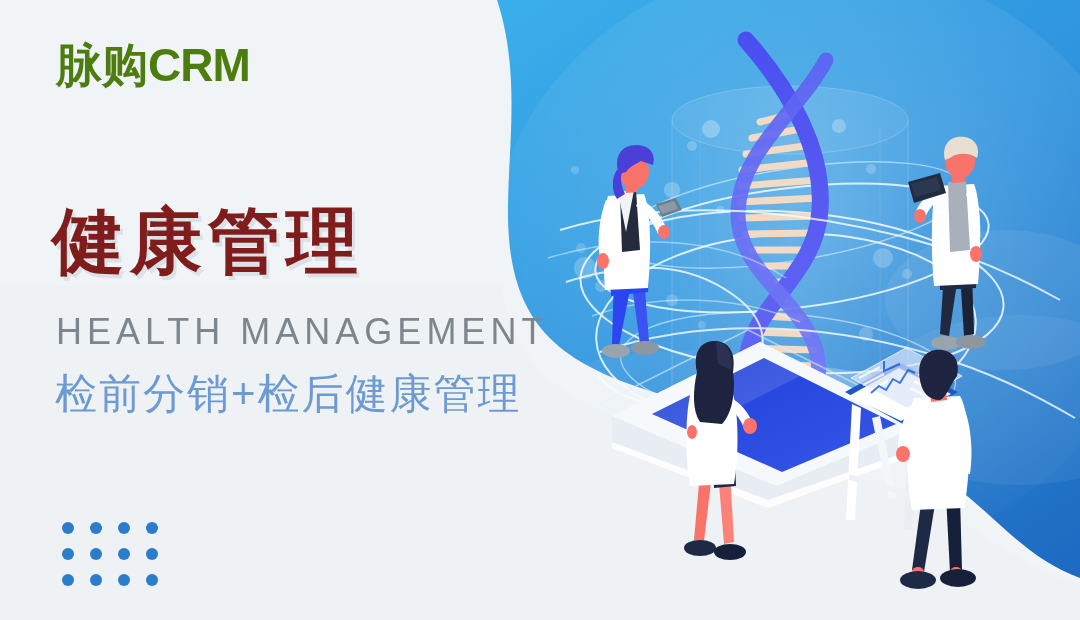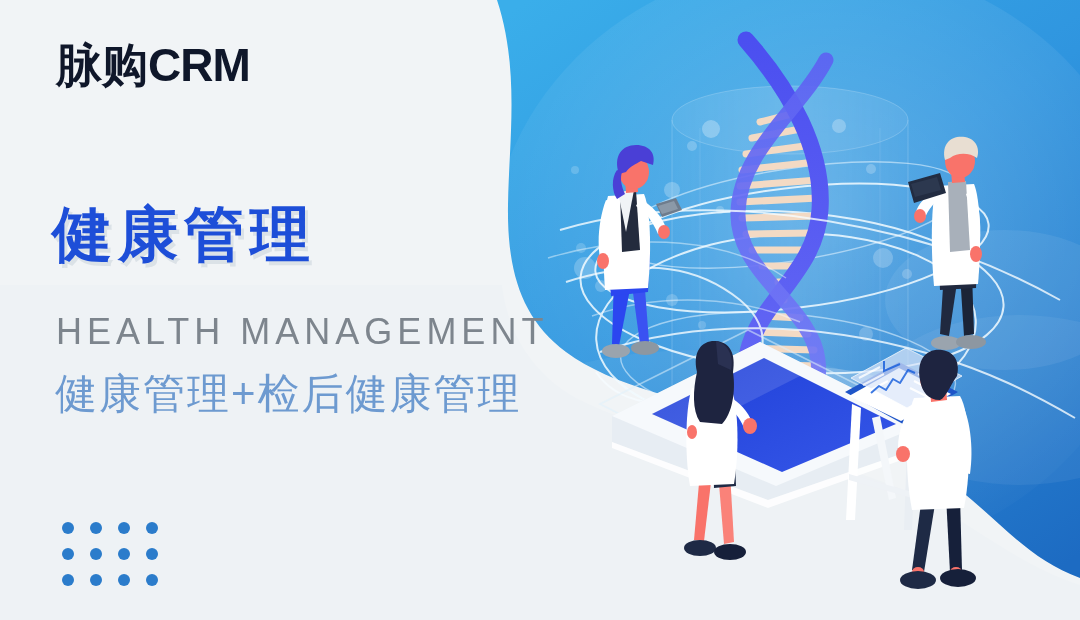--- a/index.html
+++ b/index.html
@@ -10,27 +10,27 @@
   }
   .banner{position:relative;width:1080px;height:620px;overflow:hidden;background:#f1f4f6;}
 
   
   .bg-base{position:absolute;inset:0;background:#f1f4f6;}
   .layer-svg{position:absolute;inset:0;width:1080px;height:620px;}
 
   
   .logo{
     position:absolute;left:56px;top:42px;
-    font-size:46px;font-weight:bold;color:#0f172a;
+    font-size:46px;font-weight:bold;color:#4d7c0f;
     letter-spacing:0px;line-height:1;white-space:nowrap;
   }
   .logo .crm{letter-spacing:-1px;font-weight:600;}
   .title{
     position:absolute;left:52px;top:203px;
-    font-size:60px;font-weight:bold;color:#1d4ed8;
+    font-size:72px;font-weight:bold;color:#7f1d1d;
     letter-spacing:6px;line-height:1.08;white-space:nowrap;
     text-shadow:3px 4px 0 rgba(120,145,165,.18);
   }
   .subtitle-en{
     position:absolute;left:56px;top:314px;
     font-size:36px;font-weight:400;color:#7d858d;
     letter-spacing:5px;line-height:1;white-space:nowrap;
   }
   .subtitle-cn{
     position:absolute;left:55px;top:371px;
@@ -366,21 +366,21 @@
   </svg>
 
   <div class="logo">
     <span>脉购</span><span class="crm">CRM</span>
   </div>
 
   <div class="title">健康管理</div>
 
   <div class="subtitle-en">HEALTH MANAGEMENT</div>
 
-  <div class="subtitle-cn">健康管理+检后健康管理</div>
+  <div class="subtitle-cn">检前分销+检后健康管理</div>
 
   <div class="dots">
     <i></i>
       <i></i>
       <i></i>
       <i></i>
     <i></i>
       <i></i>
       <i></i>
       <i></i>

